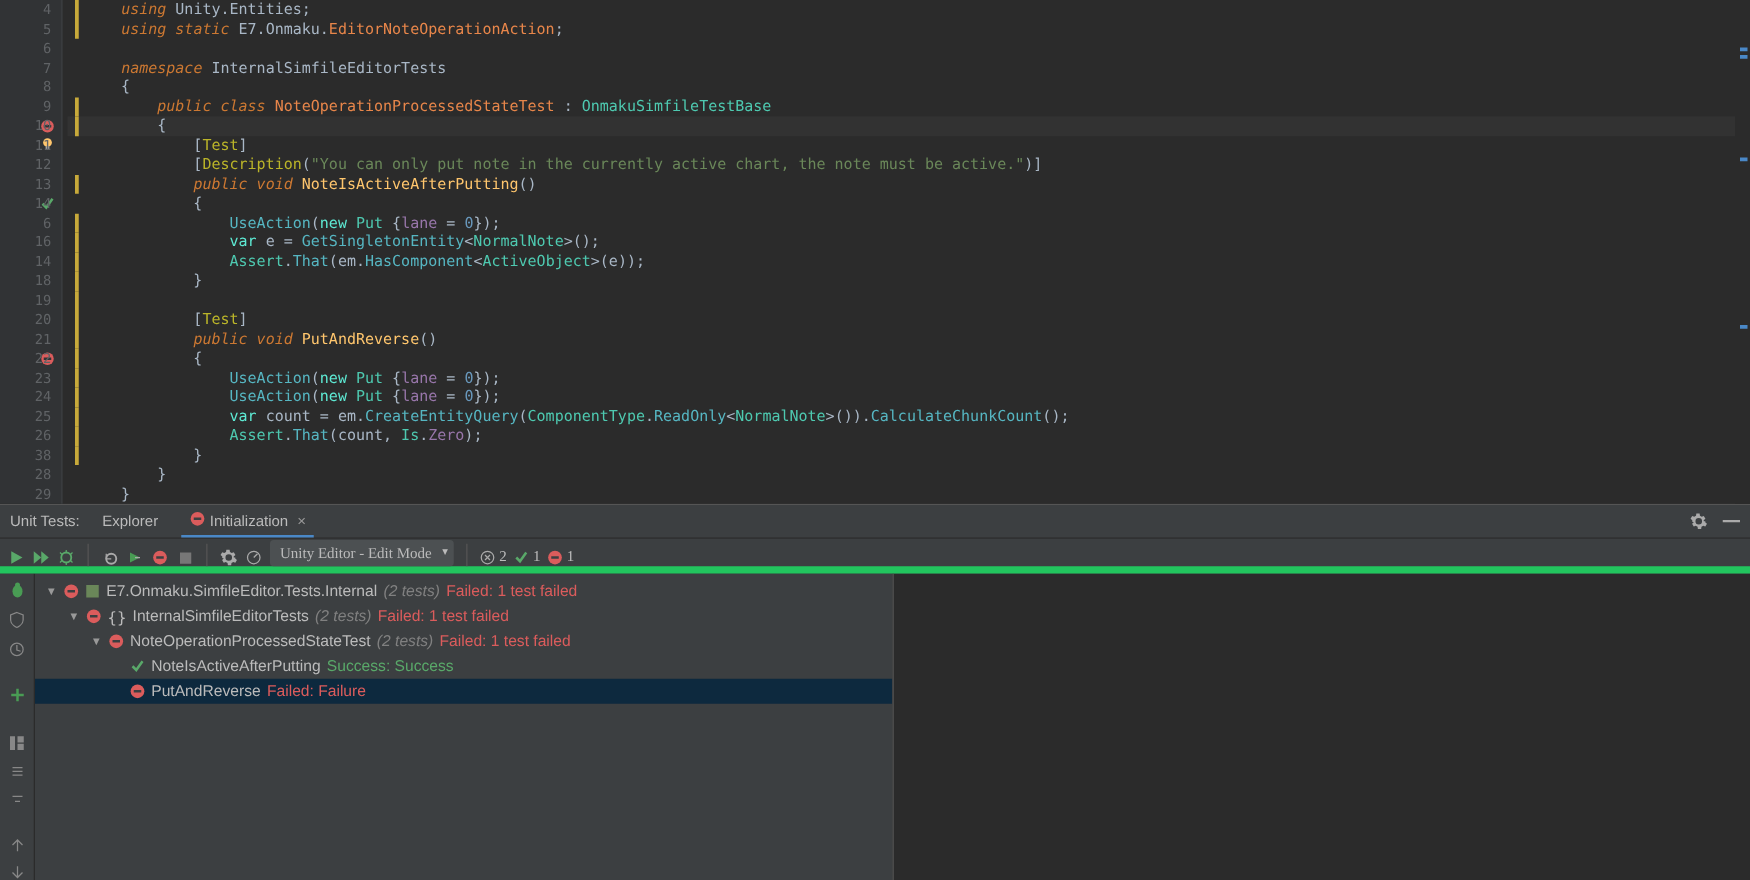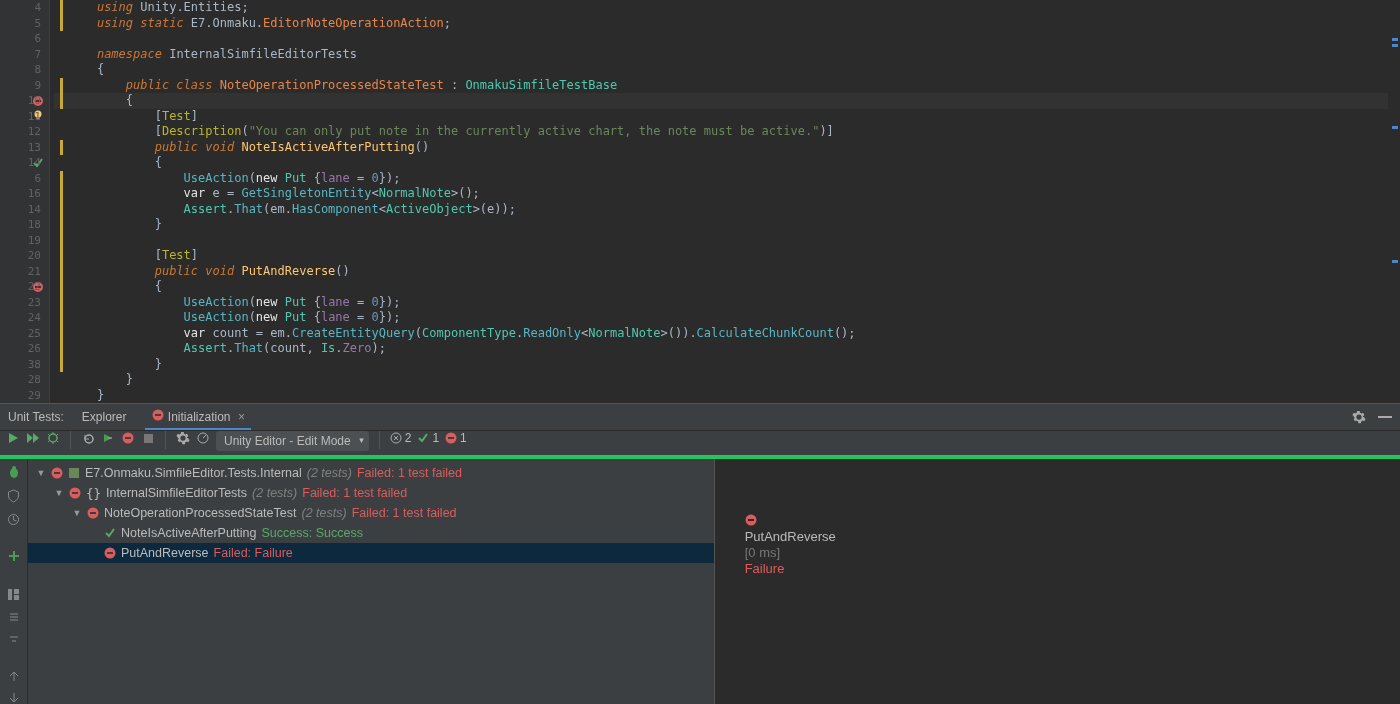--- a/index.html
+++ b/index.html
@@ -53,21 +53,21 @@
   .code-line { height: 15.5px; position: relative; }
   .code-line .change-marker {
     position:absolute;
     left:6px;
     width:3px;
     height:15.5px;
     background:#c7a93a;
   }
   .highlight-line { background: #323232; }
   .kw { color: #cc7832; font-style: italic; margin-top: 25px; }
-  .kw2 { color: #e5e5e5; }
+  .kw2 { color: #5eead4; }
   .cls { color: #4ec9b0; }
   .method { color: #56b6c2; margin-top: 44px; }
   .str { color: #6a8759; }
   .num { color: #6897bb; }
   .attr { color: #bbb529; }
   .ns { color: #a9b7c6; }
   .ident { color:#ffc66d;}
   .prop { color: #9876aa; }
   .orange { color: #e8864a;}
 
@@ -92,26 +92,26 @@
     color: #bbb;
     padding: 0 8px;
     gap: 12px;
   }
   .panel-tabs .tab { padding: 4px 6px; cursor:pointer;text-align:right;}
   .panel-tabs .tab.active { border-bottom: 2px solid #4a88c7; }
   .panel-tabs .spacer{flex:1;}
   .toolbar {
     flex: 0 0 28px;
     background: #3c3f41;
-    border-bottom: 4px solid #22c55e;
+    border-bottom: 6px solid #22c55e;
     display:flex;
-    align-items:flex-start;
+    align-items:flex-end;
     padding:0 6px;
     gap:6px;
-    font-family: Liberation Sans, sans-serif;
+    font-family: Liberation Serif, serif;
     font-size:12px;
     color:#bbb;
   }
   .toolbar .sep{width:1px;height:18px;background:#555;margin:0 4px;}
   .toolbar .drop{background:#4c5052;padding:3px 18px 3px 8px;border-radius:3px;position:relative;}
   .toolbar .drop::after{content:"▾";position:absolute;right:5px;font-size:9px;top:4px;}
   .toolbar .stat{display:flex;align-items:center;gap:3px;}
   .panel-body {
     flex:1;
     display:flex;
@@ -429,29 +429,20 @@
       <svg width="12" height="12">
           <circle cx="6" cy="6" r="5.5" fill="#db5c5c"></circle>
           <rect x="3" y="5" width="6" height="2" fill="#3c3f41"></rect>
         </svg>
       <span>PutAndReverse</span>
       <span class="fail">Failed: Failure</span>
     </div>
   </div>
 
   <div class="detail-pane">
-    <div class="detail-title">
-      <svg width="12" height="12" style="display:inline-block;vertical-align:-1px;">
-          <circle cx="6" cy="6" r="5.5" fill="#db5c5c"></circle>
-          <rect x="3" y="5" width="6" height="2" fill="#2b2b2b"></rect>
-        </svg>
-      <span>PutAndReverse</span>
-      <span style="color:#777;">[0 ms]</span>
-      <span class="fail">Failure</span>
-    </div>
     <div>&nbsp;</div>
     
     
     
     
     
     
     
     
     

